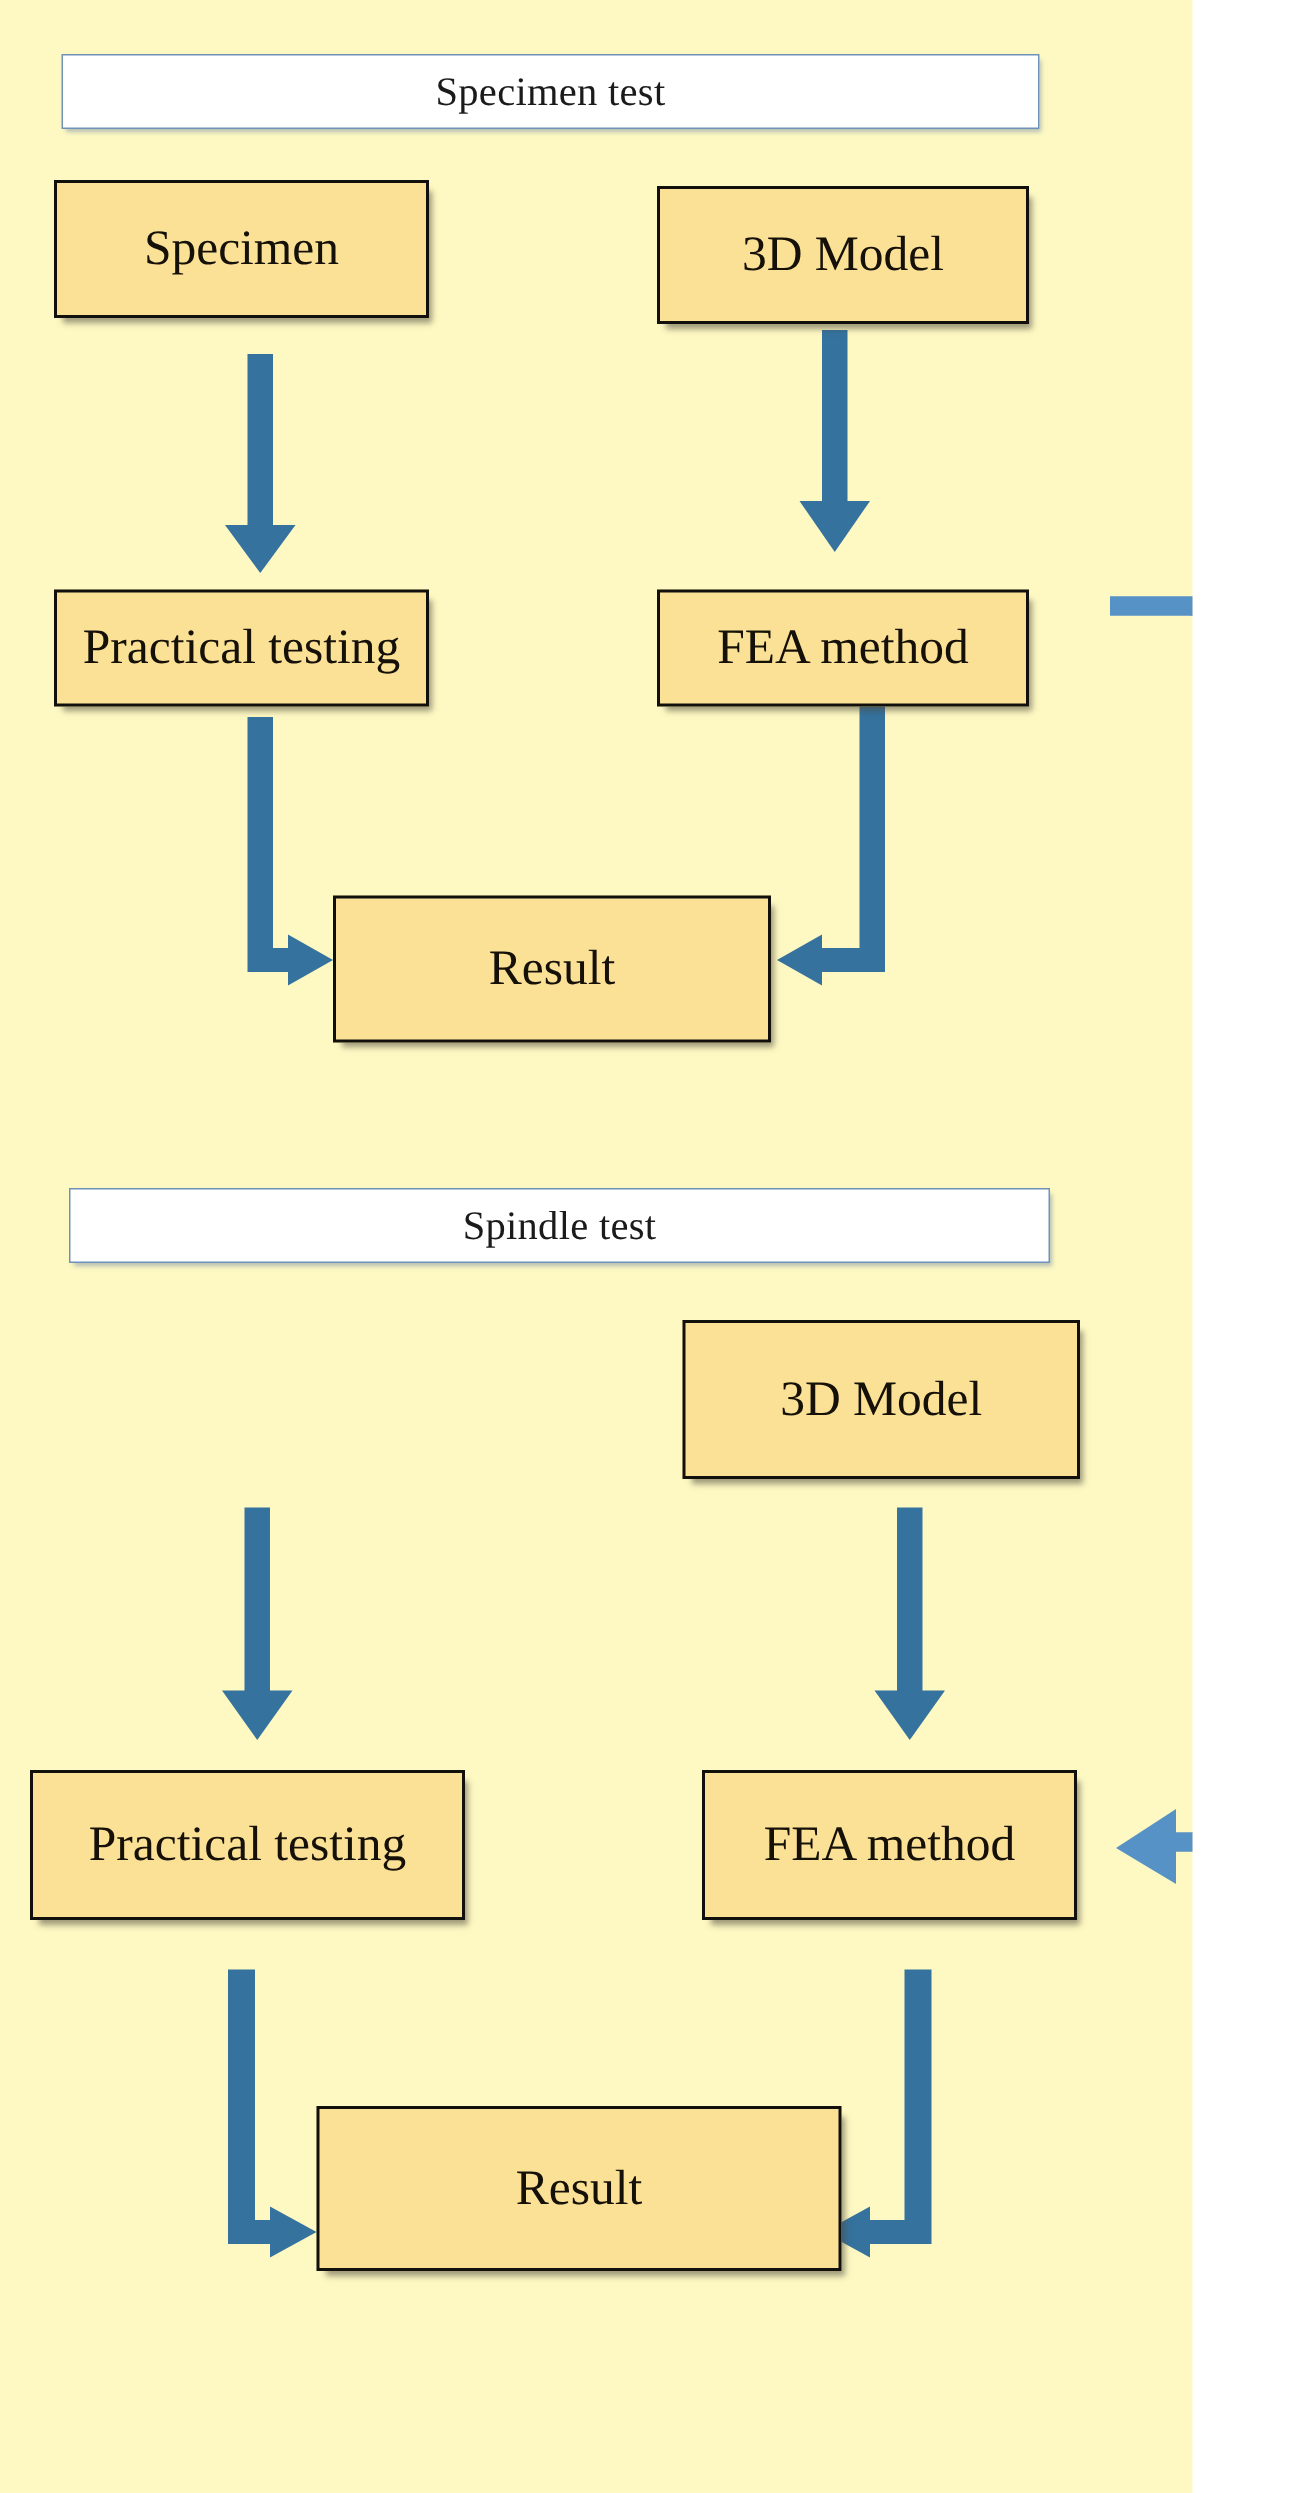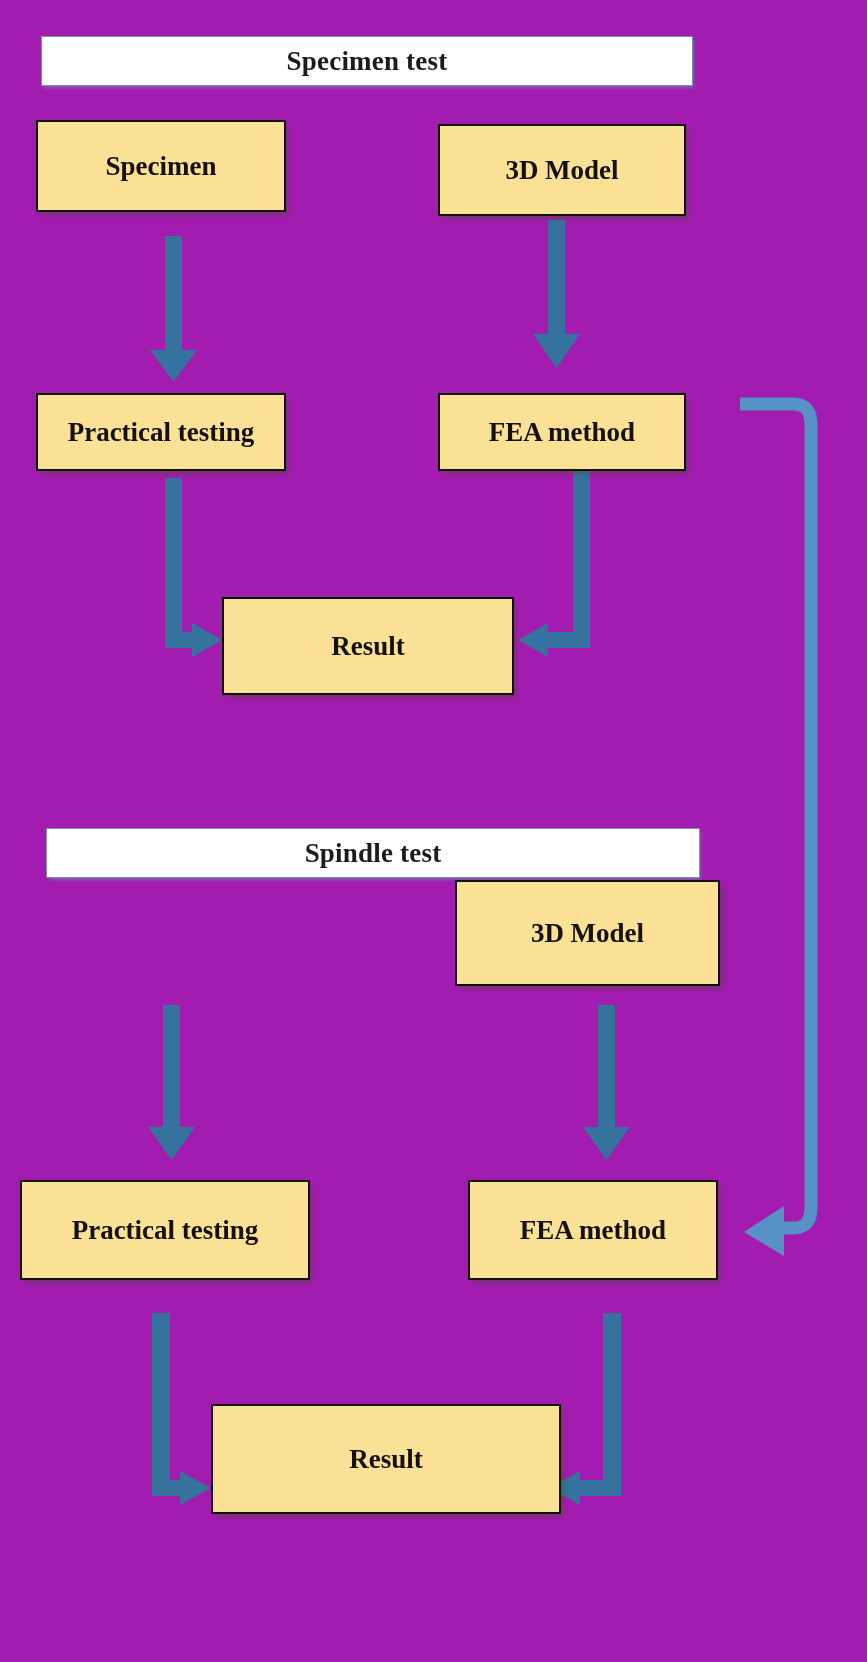--- a/index.html
+++ b/index.html
@@ -5,25 +5,24 @@
   html, body {
     margin: 0;
     padding: 0;
     background: #ffffff;
   }
   body {
     font-family: "Liberation Serif", "DejaVu Serif", serif;
   }
   #canvas {
     position: relative;
-    width: 867px;
+    width: 795px;
     height: 1662px;
-    background: #a21caf;
+    background: #fef9c3;
     overflow: hidden;
-    font-weight: bold;
   }
 
   
   .section-header {
     position: absolute;
     background: #ffffff;
     border: 1.5px solid #6f92b8;
     box-sizing: border-box;
     display: flex;
     align-items: center;
@@ -42,21 +41,21 @@
     position: absolute;
     background: #fbe196;
     border: 2px solid #12100c;
     box-sizing: border-box;
     display: flex;
     align-items: center;
     justify-content: center;
     box-shadow: 4px 5px 4px -2px rgba(80,75,60,0.55);
   }
   .node .label {
-    font-size: 27px;
+    font-size: 33px;
     color: #151008;
     line-height: 1;
     white-space: nowrap;
   }
 
   
   .connectors {
     position: absolute;
     left: 0;
     top: 0;
@@ -139,21 +138,21 @@
   </div>
 
   <div class="node" style="left:438px; top:393px; width:248px; height:78px;">
     <span class="label">FEA method</span>
   </div>
 
   <div class="node" style="left:222px; top:597px; width:292px; height:98px;">
     <span class="label">Result</span>
   </div>
 
-  <div class="section-header" style="left:46px; top:792px; width:654px; height:50px;margin-top:36px;">
+  <div class="section-header" style="left:46px; top:792px; width:654px; height:50px;">
     <span class="label">Spindle test</span>
   </div>
 
 
   <div class="node" style="left:455px; top:880px; width:265px; height:106px;">
     <span class="label">3D Model</span>
   </div>
 
   <div class="node" style="left:20px; top:1180px; width:290px; height:100px;">
     <span class="label">Practical testing</span>

